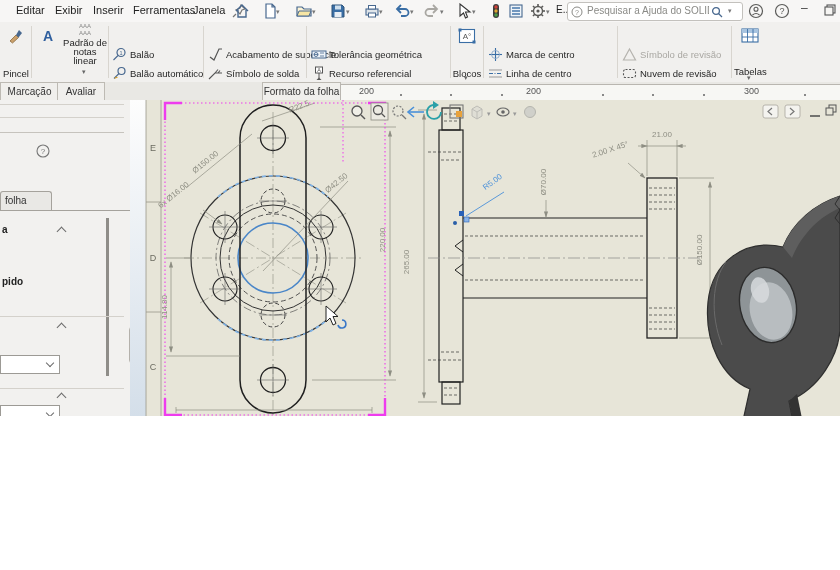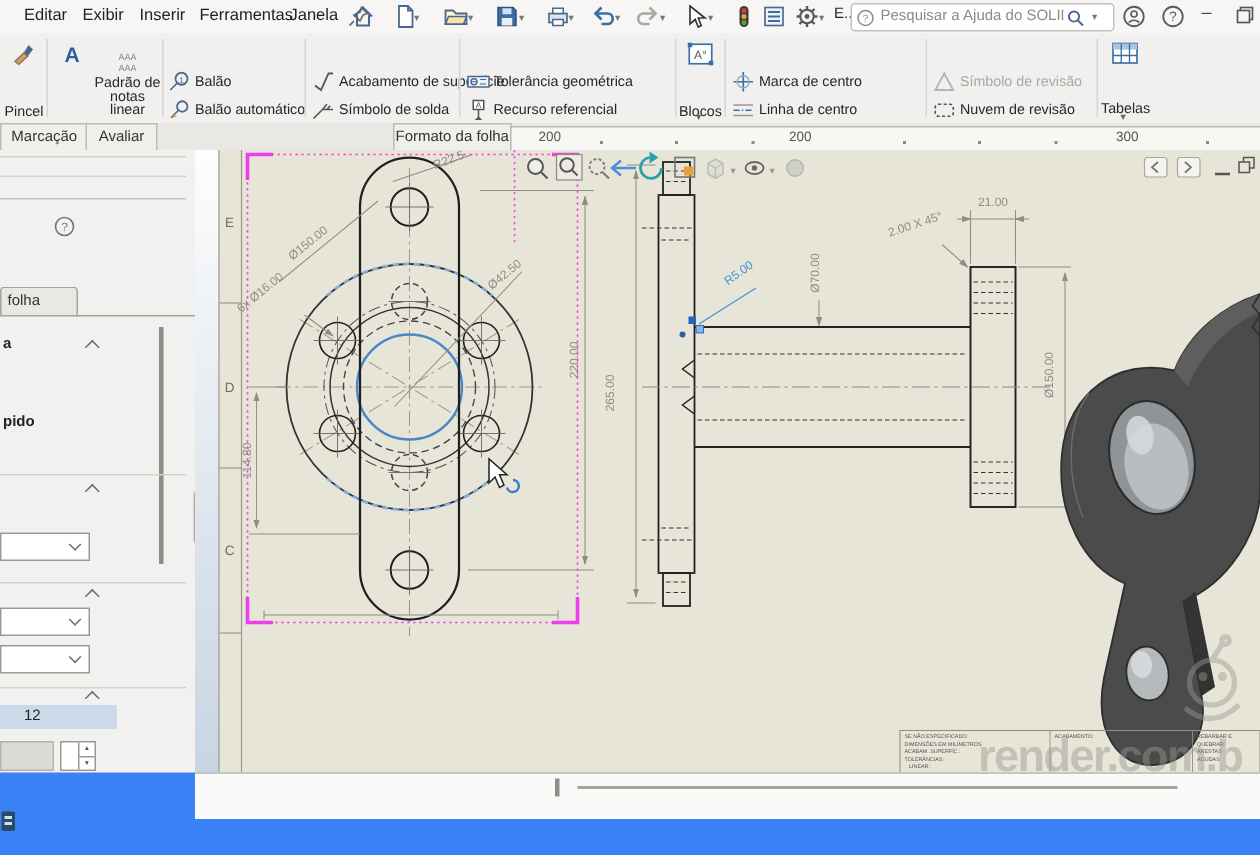--- a/index.html
+++ b/index.html
@@ -1,16 +1,16 @@
 <!DOCTYPE html>
 <html><head>
 <meta charset="utf-8">
 <style>
   html,body{margin:0;padding:0;background:#ffffff;font-family:"Liberation Sans",sans-serif;}
-  .app{position:relative;width:840px;height:570px;overflow:hidden;background:#3b82f6;font-family:"Liberation Sans",sans-serif;}
+  .app{position:relative;width:840px;height:416px;overflow:hidden;background:#d946ef;font-family:"Liberation Sans",sans-serif;}
   
   .menubar{position:absolute;left:0;top:0;width:840px;height:22px;background:#f7f6f5;border-bottom:1px solid #e3e1de;}
   .menuitem{position:absolute;top:4px;font-size:11px;color:#222;cursor:default;}
   .qicon{position:absolute;top:3px;width:16px;height:16px;}
   .qcaret{position:absolute;top:8px;font-size:7px;color:#777;}
   .searchbox{position:absolute;left:567px;top:2px;width:174px;height:17px;background:#fff;border:1px solid #c3c1bd;border-radius:3px;}
   .searchtext{position:absolute;left:19px;top:2px;font-size:10px;color:#8a8a86;white-space:nowrap;overflow:hidden;width:122px;}
   
   .ribbon{position:absolute;left:0;top:22px;width:840px;height:60px;background:#f1f0ee;border-bottom:1px solid #d4d1cb;}
   .rdiv{position:absolute;top:4px;width:1px;height:52px;background:#d8d5cf;}
@@ -165,21 +165,21 @@
       <div style="margin-top:22px">Pincel</div>
     </div>
     <div class="rdiv" style="left:31px"></div>
 
     <div class="rbig" style="left:34px;top:6px;width:28px">
       <svg width="16" height="16" viewBox="0 0 16 16">
           <text x="8" y="13" font-size="14" font-weight="bold" text-anchor="middle" fill="#2f5f9e">A</text>
         </svg>
       <div style="margin-top:40px">Nota</div>
     </div>
-    <div class="rbig" style="left:63px;top:12px;width:44px">
+    <div class="rbig" style="left:63px;top:0;width:44px">
       <svg width="22" height="14" viewBox="0 0 22 14">
           <text x="11" y="6" font-size="6" text-anchor="middle" fill="#888">AAA</text>
           <text x="11" y="13" font-size="6" text-anchor="middle" fill="#888">AAA</text>
         </svg>
       <div style="line-height:9px"><span>Padrão de</span><br><span>notas linear</span></div>
       <span class="rcaret" style="left:19px;top:46px">▾</span>
     </div>
     <div class="rdiv" style="left:108px"></div>
 
     <div class="rrow" style="left:112px;top:25px">

